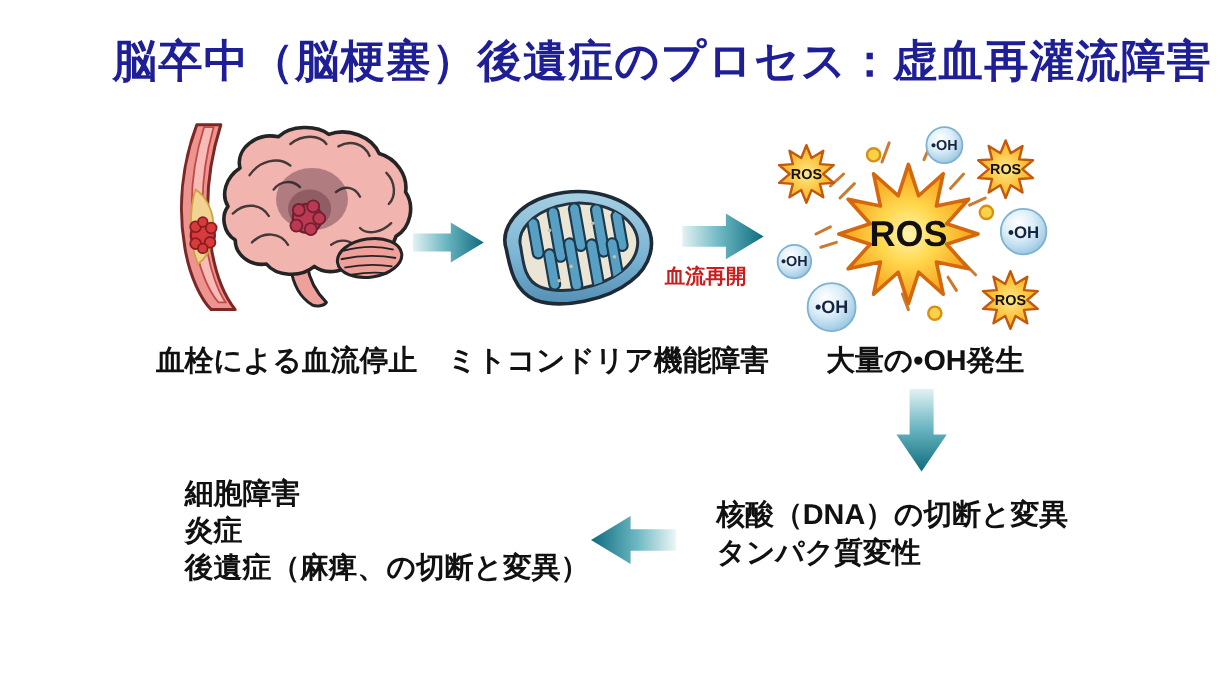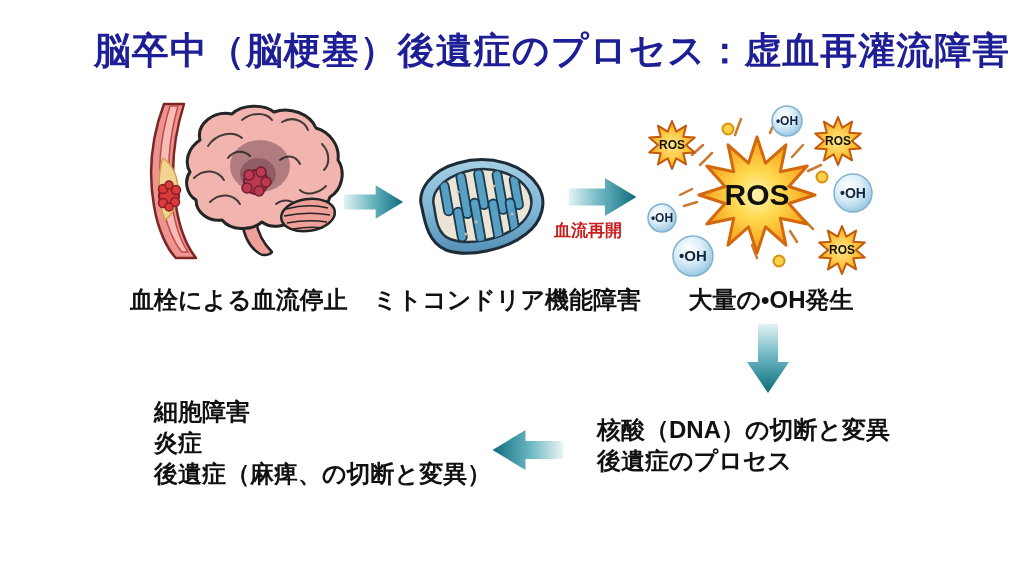--- a/index.html
+++ b/index.html
@@ -227,21 +227,21 @@
         <stop offset="0" stop-color="#e3f2f3"></stop>
         <stop offset="0.45" stop-color="#6fb9c4"></stop>
         <stop offset="1" stop-color="#0d6b7e"></stop>
       </linearGradient>
     </defs>
     <polygon points="14,0 14,38 3,38 24,69 45,38 34,38 34,0" fill="url(#gArrowD)"></polygon>
   </svg>
 
   <div class="tblock" style="left:597px;top:414px;">
     <div class="tline">核酸（DNA）の切断と変異</div>
-    <div class="tline">後遺症のプロセス</div>
+    <div class="tline">タンパク質変性</div>
   </div>
 
   <svg class="abs" style="left:491px;top:428px;" width="73" height="44" viewBox="0 0 72 44">
     <defs>
       <linearGradient id="gArrowL" x1="1" y1="0" x2="0" y2="0">
         <stop offset="0" stop-color="#eef6f7"></stop>
         <stop offset="0.45" stop-color="#6fb9c4"></stop>
         <stop offset="1" stop-color="#0d6b7e"></stop>
       </linearGradient>
     </defs>

